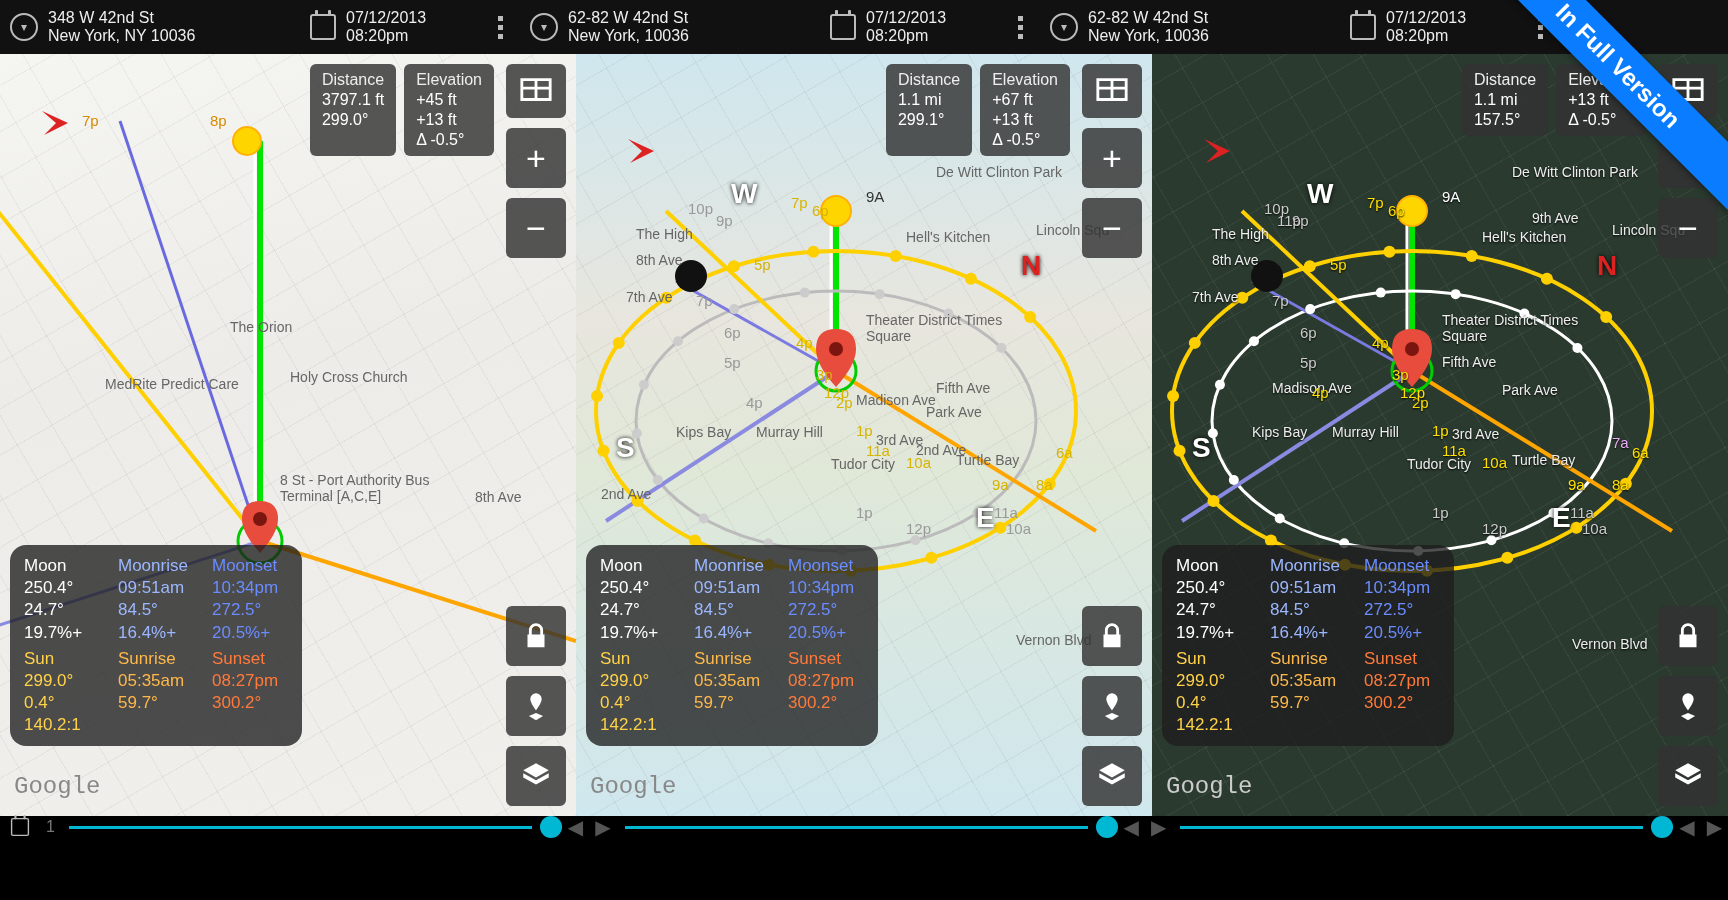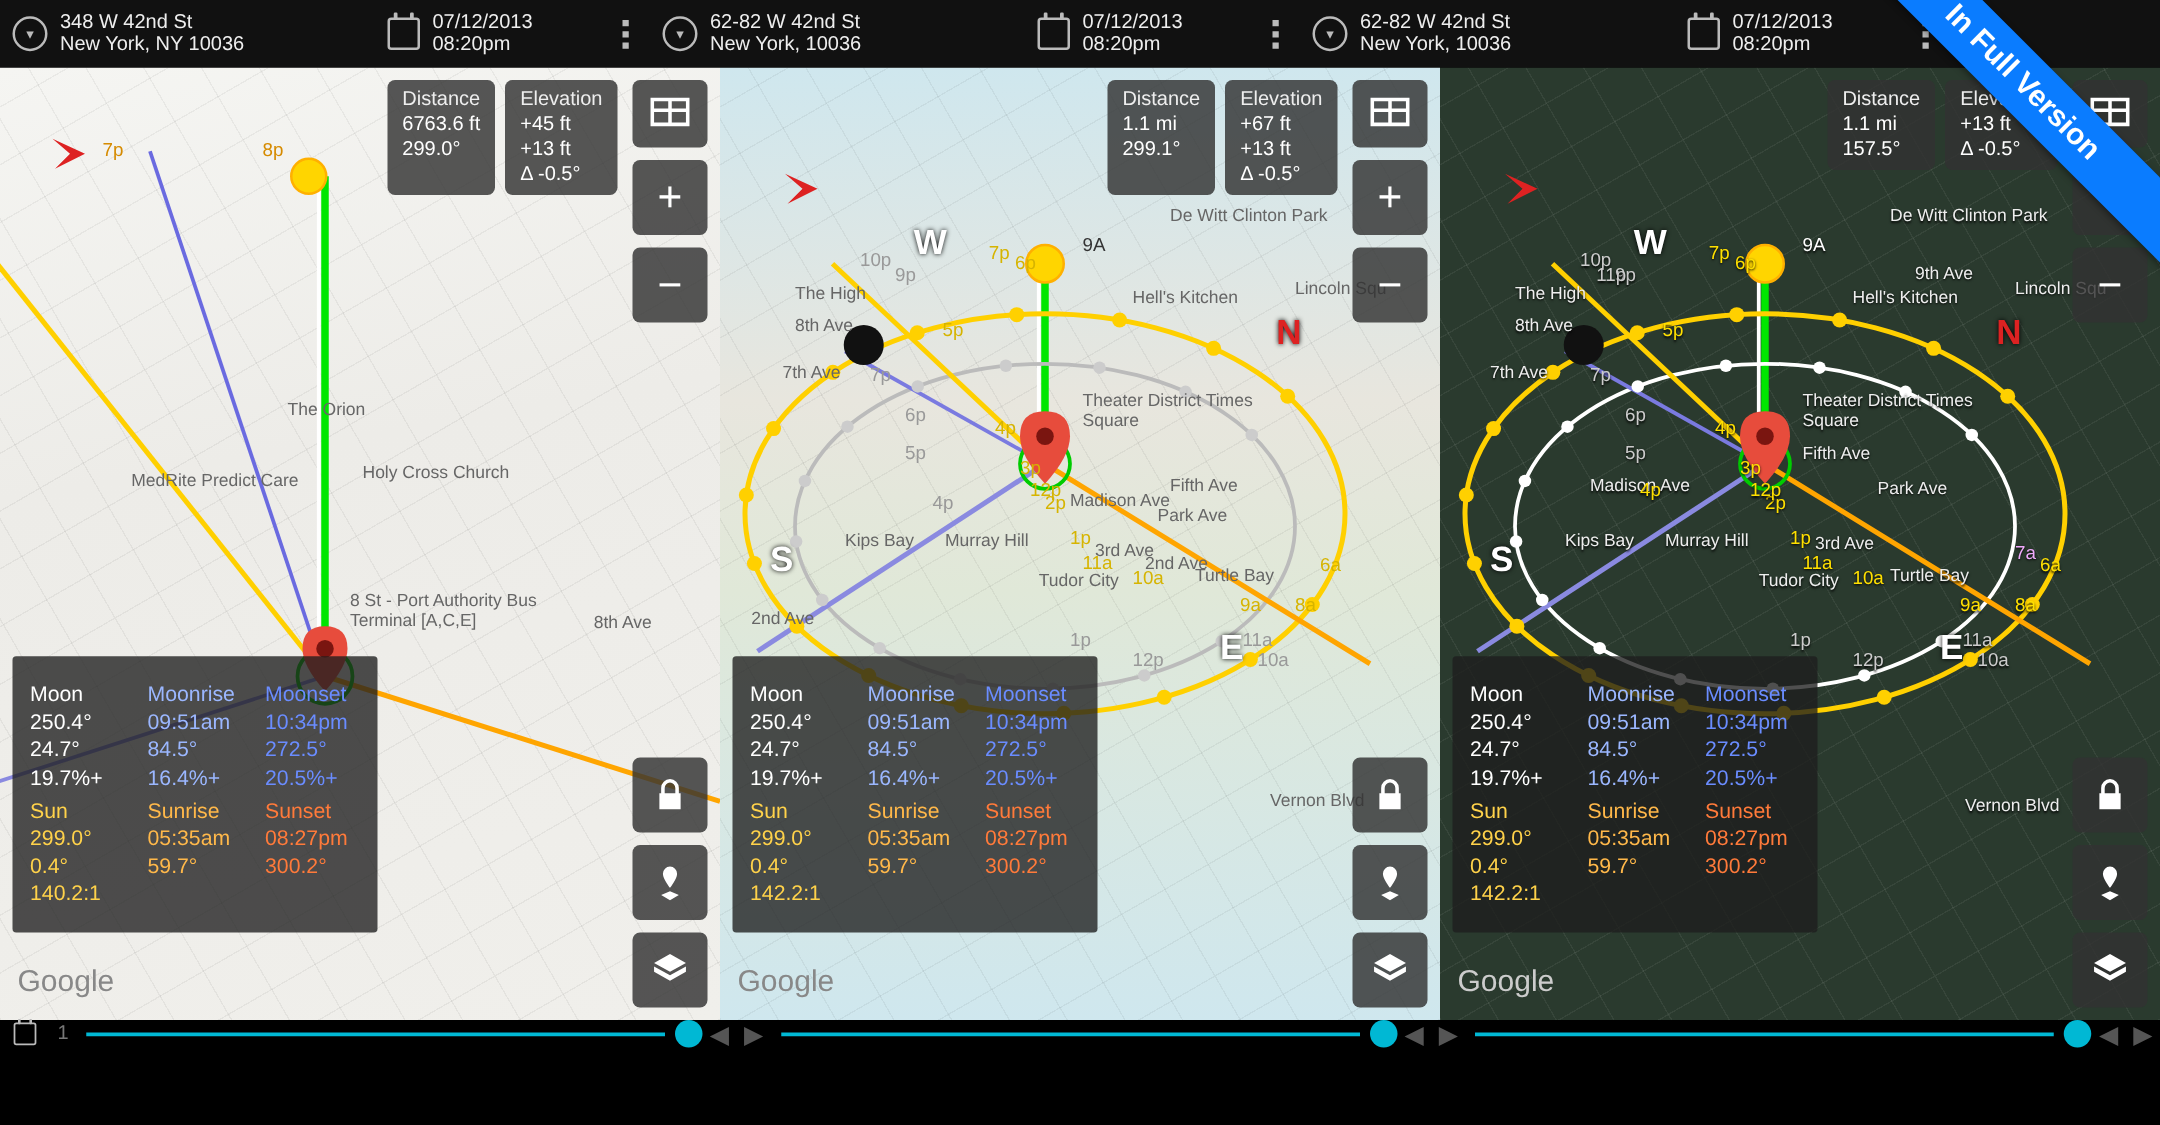--- a/index.html
+++ b/index.html
@@ -25,36 +25,36 @@
   .panel .grid{position:absolute;inset:0;background-image:repeating-linear-gradient(60deg,rgba(0,0,0,.05) 0 1px,transparent 1px 40px),repeating-linear-gradient(-30deg,rgba(0,0,0,.05) 0 1px,transparent 1px 40px)}
   .p3 .grid{background-image:repeating-linear-gradient(60deg,rgba(255,255,255,.06) 0 1px,transparent 1px 40px),repeating-linear-gradient(-30deg,rgba(255,255,255,.06) 0 1px,transparent 1px 40px)}
   .info-top{position:absolute;top:10px;right:82px;display:flex;gap:8px;z-index:20}
   .ibox{background:rgba(50,50,50,.82);border-radius:6px;padding:6px 12px;font-size:16px;line-height:1.25;text-align:left}
   .ibox .lbl{color:#eee}
   .ctrls{position:absolute;top:10px;right:10px;display:flex;flex-direction:column;gap:10px;z-index:20}
   .ctrl-bot{position:absolute;bottom:10px;right:10px;display:flex;flex-direction:column;gap:10px;z-index:20}
   .cbtn{width:60px;height:60px;background:rgba(50,50,50,.82);border-radius:6px;display:flex;align-items:center;justify-content:center;color:#fff;font-size:34px;font-weight:300}
   .cbtn.wide{height:54px}
   .cbtn svg{width:34px;height:34px;fill:#fff}
-  .info-panel{position:absolute;left:10px;bottom:70px;background:rgba(30,30,30,.78);border-radius:3px;padding:20px 14px;font-size:17px;line-height:1.3;z-index:20}
+  .info-panel{position:absolute;left:10px;bottom:70px;background:rgba(30,30,30,.78);border-radius:16px;padding:10px 14px;font-size:17px;line-height:1.3;z-index:20}
   .info-panel .row{display:flex;gap:18px}
   .col{min-width:76px}
   .c-moon{color:#fff}
   .c-mr{color:#9bb7ff}
   .c-ms{color:#6a8cff}
   .c-sun{color:#ffd24a}
   .c-sr{color:#ffb84a}
   .c-ss{color:#ff7a3a}
   .caption{position:absolute;left:0;right:0;bottom:10px;text-align:center;font-size:40px;font-weight:700;color:#fff;text-shadow:0 2px 6px #000;z-index:40}
   .timeline{position:absolute;left:0;right:0;bottom:62px;height:22px;display:flex;align-items:center;z-index:35}
   .tl-seg{flex:1;position:relative;display:flex;align-items:center}
   .tl-bar{flex:1;height:3px;background:#00b8d4;margin:0 8px}
   .tl-knob{width:22px;height:22px;background:#00b8d4;border-radius:50%}
   .tl-arrow{color:#555;font-size:20px;padding:0 6px}
-  .gl{position:absolute;left:14px;bottom:16px;font-family:Liberation Sans, sans-serif;font-size:24px;color:#888;z-index:15}
+  .gl{position:absolute;left:14px;bottom:16px;font-family:Liberation Mono, monospace;font-size:24px;color:#888;z-index:15}
   .p3 .gl{color:#ccc}
   svg.overlay{position:absolute;inset:0;width:100%;height:100%;z-index:10;pointer-events:none}
   .sun{fill:#ffd500;stroke:#ffb000;stroke-width:2}
   .moondot{fill:#111}
   .pin{fill:#e74c3c}
   .maplabel{position:absolute;font-size:14px;color:#666;z-index:12}
   .p3 .maplabel{color:#eee;text-shadow:0 1px 2px #000}
   .arclabel{font-size:15px;font-weight:400}
   .compass{position:absolute;font-weight:800;font-size:28px;color:#fff;text-shadow:0 0 4px #000;z-index:13}
   .compass.n{color:#d22}
@@ -152,21 +152,21 @@
     <div class="maplabel" style="left:230px;top:265px;">The Orion</div>
         <div class="maplabel" style="left:105px;top:322px;">MedRite Predict Care</div>
         <div class="maplabel" style="left:290px;top:315px;">Holy Cross Church</div>
         <div class="maplabel" style="left:280px;top:418px;width:200px">8 St - Port Authority Bus Terminal [A,C,E]</div>
         <div class="maplabel" style="left:475px;top:435px;">8th Ave</div>
         <div class="maplabel arclabel" style="left:82px;top:58px;color:#d68b00">7p</div>
         <div class="maplabel arclabel" style="left:210px;top:58px;color:#d68b00">8p</div>
     <div class="info-top">
       <div class="ibox">
         <div class="lbl">Distance</div>
-        <div>6763.6 ft</div>
+        <div>3797.1 ft</div>
         <div>299.0°</div>
       </div>
       <div class="ibox">
         <div class="lbl">Elevation</div>
         <div>+45 ft</div>
         <div>+13 ft</div>
         <div>Δ -0.5°</div>
       </div>
     </div>
     <div class="ctrls">

